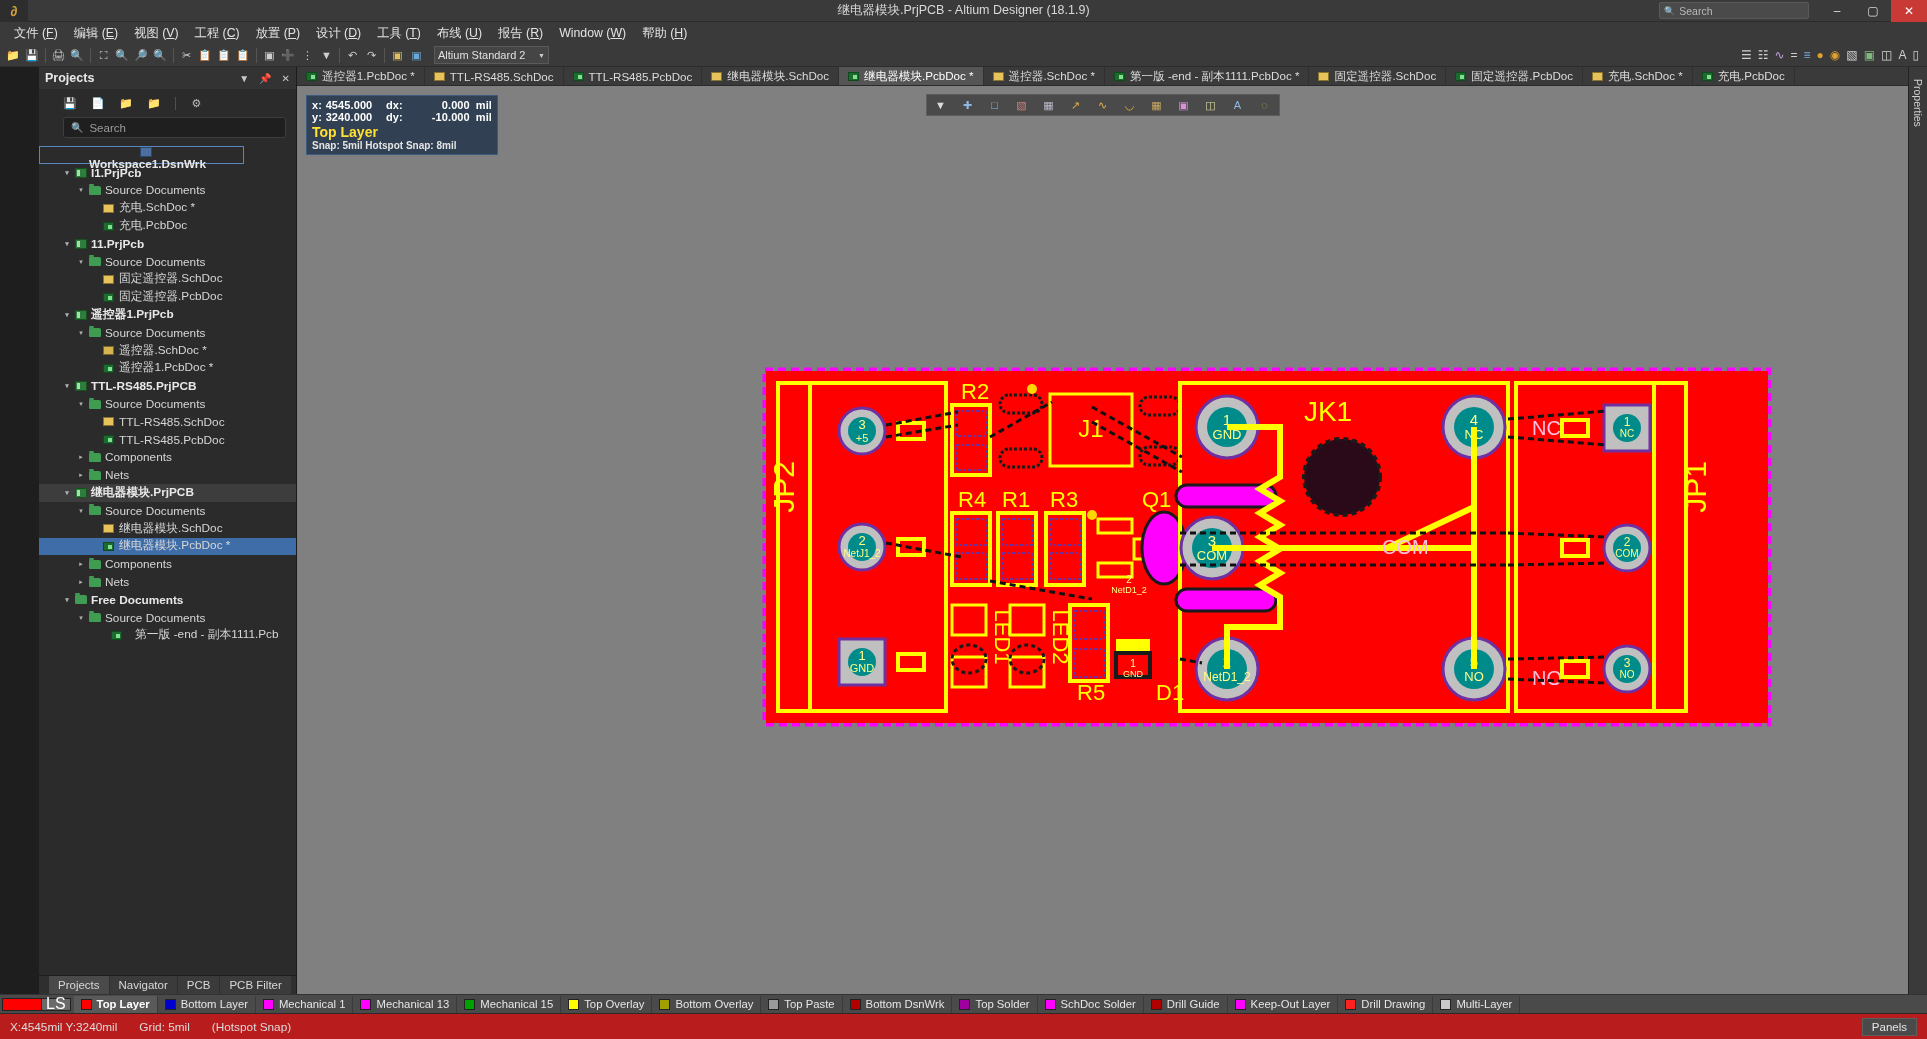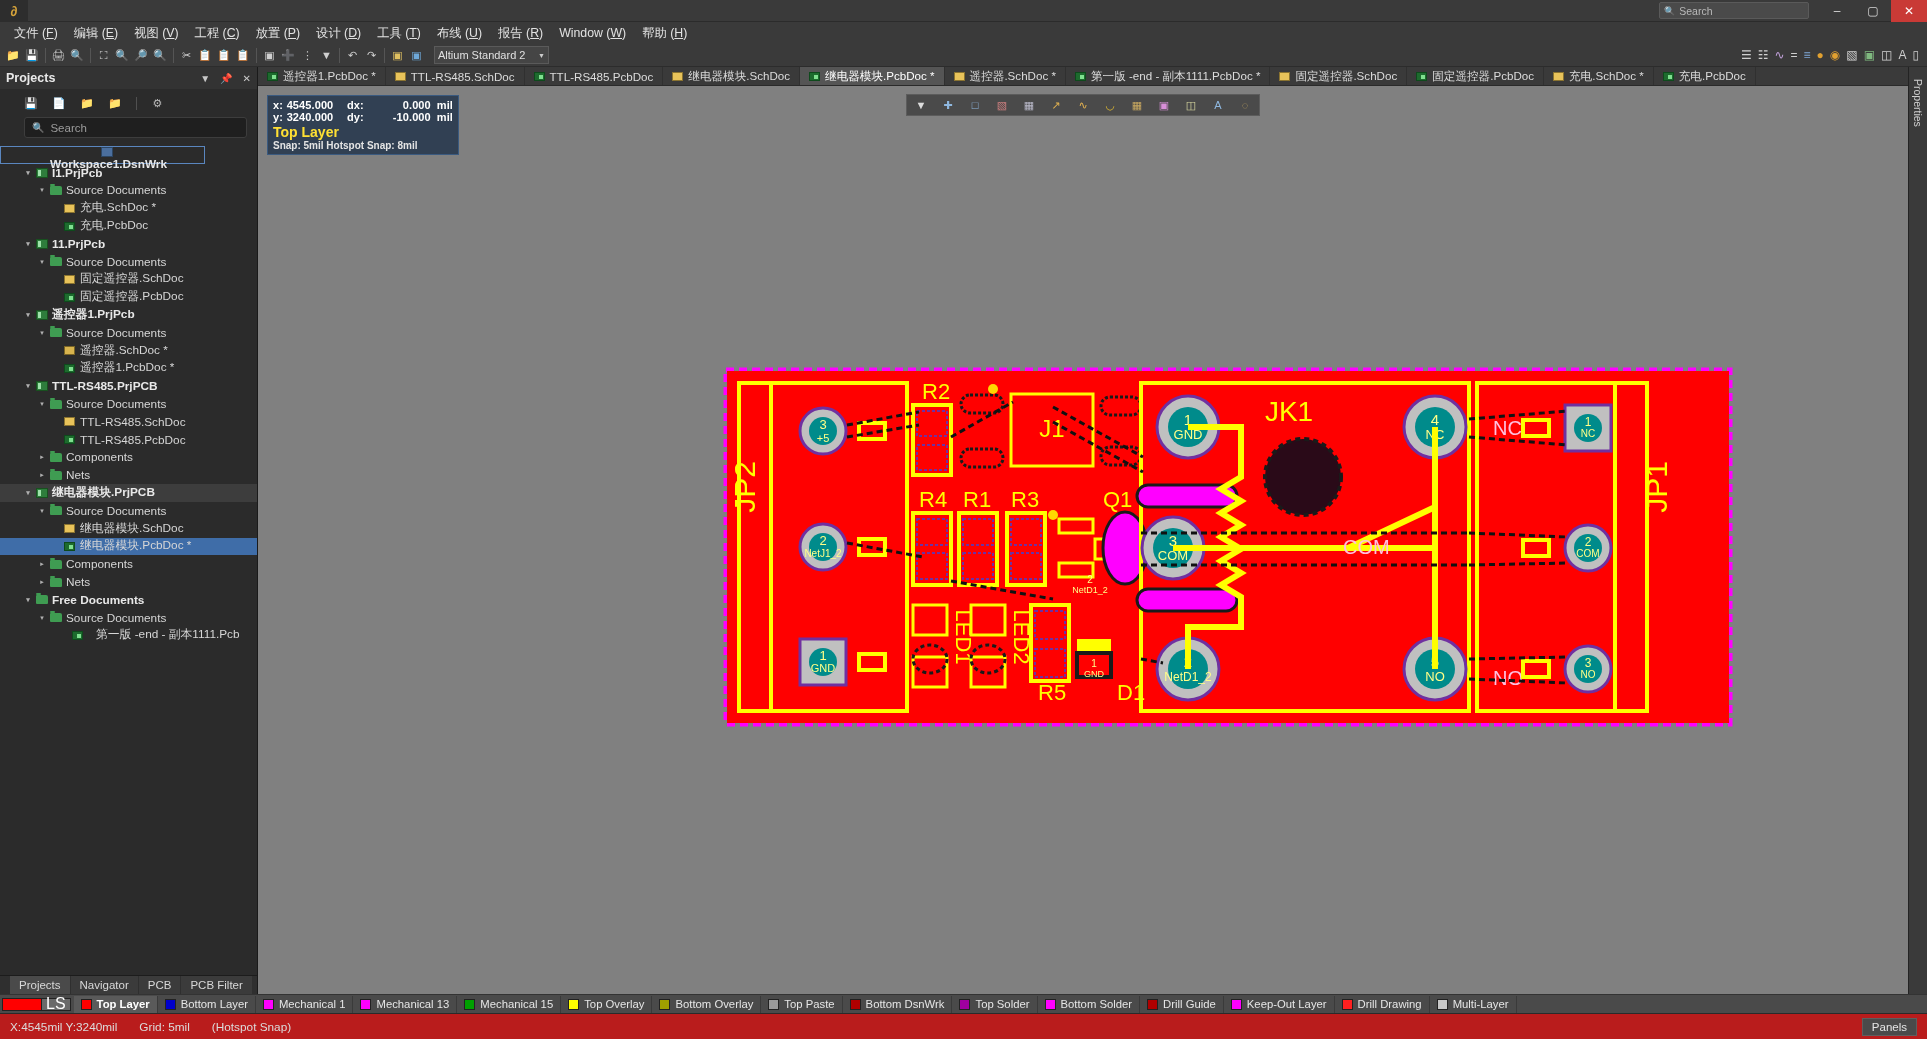--- a/index.html
+++ b/index.html
@@ -35,21 +35,21 @@
   .tsep { width:1px; height:15px; background:#555; margin:0 3px; }
   #std-combo { margin-left:8px; height:18px; width:115px; background:#454545; border:1px solid #5a5a5a;
                display:flex; align-items:center; padding:0 3px; color:#e0e0e0; font-size:11px;
                justify-content:space-between; }
   #std-combo .cv { overflow:hidden; white-space:nowrap; }
   #std-combo .ar { font-size:7px; color:#ccc; }
   #tb-right { margin-left:auto; display:flex; align-items:center; gap:6px; padding-right:8px;}
   #tb-right .tri { color:#d0d0d0; font-size:12px; }
 
   
-  #body { display:flex; height:calc(1039px - 22px - 22px - 23px - 19px - 26px); }
+  #body { display:flex; height:calc(1039px - 22px - 22px - 23px - 19px - 26px);margin-left:39px; }
 
   
   #left { width:258px; background:#2b2b2b; display:flex; flex-direction:column;
           border-right:1px solid #1a1a1a; }
   #panel-head { height:22px; background:#333; display:flex; align-items:center; padding:0 6px; }
   #panel-head .ttl { color:#e9e9e9; font-size:12.5px; font-weight:bold; }
   #panel-head .ctrls { margin-left:auto; display:flex; gap:10px; align-items:center; }
   #panel-head .ctrls span { color:#c8c8c8; font-size:10px; }
   #panel-tools { height:28px; display:flex; align-items:center; gap:13px; padding-left:24px;
                  background:#2b2b2b; }
@@ -143,20 +143,21 @@
   #statusbar .gap { width:22px;}
   #statusbar .right { margin-left:auto; display:flex; align-items:center;}
   #panels-btn { background:#4a4a4a; border:1px solid #5e5e5e; padding:2px 9px; color:#e4e4e4;
                 font-size:11.5px;}
 </style>
 </head>
 <body>
 
 <div id="titlebar">
   <div id="app-logo">∂</div>
+  <div id="title-text">继电器模块.PrjPCB - Altium Designer (18.1.9)</div>
   <div id="title-right">
     <div id="search-box">
       <span class="mag">🔍</span>
       <span class="ph">Search</span>
     </div>
     <div class="wbtn">–</div>
     <div class="wbtn">▢</div>
     <div class="wbtn close">✕</div>
   </div>
 </div>
@@ -764,21 +765,21 @@
     <div class="lchip">
       <span class="lsw" style="background: rgb(176, 0, 0);"></span>
       <span>Bottom DsnWrk</span>
     </div>
     <div class="lchip">
       <span class="lsw" style="background: rgb(160, 0, 160);"></span>
       <span>Top Solder</span>
     </div>
     <div class="lchip">
       <span class="lsw" style="background: rgb(255, 0, 255);"></span>
-      <span>Bottom Solder</span>
+      <span>SchDoc Solder</span>
     </div>
     <div class="lchip">
       <span class="lsw" style="background: rgb(176, 0, 0);"></span>
       <span>Drill Guide</span>
     </div>
     <div class="lchip">
       <span class="lsw" style="background: rgb(255, 0, 255);"></span>
       <span>Keep-Out Layer</span>
     </div>
     <div class="lchip">

